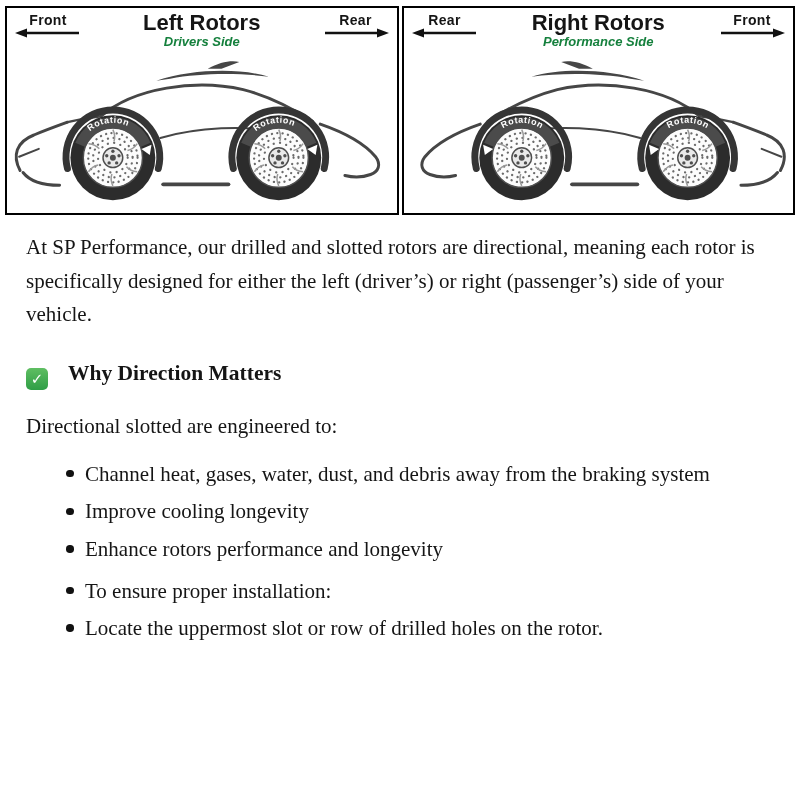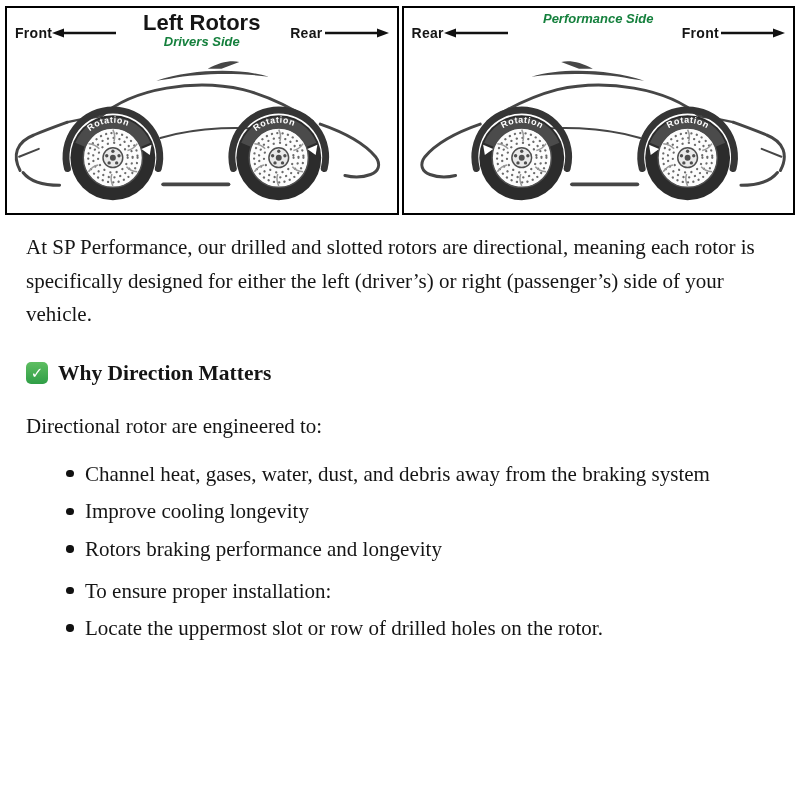--- a/index.html
+++ b/index.html
@@ -3,33 +3,33 @@
 <meta charset="utf-8">
 <style>
   *{box-sizing:border-box;margin:0;padding:0}
   html,body{width:800px;height:800px;overflow:hidden}
   body{background:#fff;color:#151515;font-family:"Liberation Serif",serif}
 
   
   .diagram{display:flex;gap:3px;padding:6px 5px 0 5px}
   .panel{flex:1;border:2px solid #000;background:#fff;padding:3px 0 0 0}
   .panel-header{position:relative;height:46px;font-family:"Liberation Sans",sans-serif}
-  .corner{position:absolute;top:14px;display:flex;flex-direction:row;align-items:center}
+  .corner{position:absolute;top:1px;display:flex;flex-direction:column;align-items:center}
   .corner .lbl{font-weight:bold;font-size:14px;letter-spacing:.3px}
   .corner.left{left:8px}
   .corner.right{right:8px}
   .titles{text-align:center}
   .title{font-size:22px;font-weight:bold;line-height:1.05}
   .subtitle{font-size:13px;font-weight:bold;font-style:italic;color:#15803d}
   .car-svg{display:block;width:100%;height:156px}
 
   
   .content{padding:16px 30px 0 26px;font-size:21px;line-height:1.6}
   .intro{margin-bottom:20px}
-  .h-row{display:flex;align-items:center;gap:10px;margin:24px 0 20px}
+  .h-row{display:flex;align-items:flex-end;gap:20px;margin:24px 0 20px}
   .h-bold{font-weight:bold;font-size:21.5px}
   .h-light{font-weight:normal;font-size:21.5px;color:#2e2e2e}
   .lead{margin-bottom:14px}
   ul{list-style:none;padding-left:40px;margin-bottom:8px}
   li{position:relative;padding-left:19px;margin-bottom:4px}
   li::before{content:"";position:absolute;left:0;top:.58em;width:7.5px;height:7.5px;border-radius:50%;background:#111}
   .check{width:22px;height:22px;min-width:22px;border-radius:5px;
          background:linear-gradient(180deg,#5fbe62,#2f9e46);
          display:inline-flex;align-items:center;justify-content:center;
          color:#fff;font-size:15px;font-weight:bold;font-family:"DejaVu Sans",sans-serif}
@@ -137,20 +137,21 @@
   <div class="panel">
     <div class="panel-header">
       <div class="corner left">
         <span class="lbl">Rear</span>
         <svg width="66" height="10">
           <path d="M64,5 H10" stroke="#111" stroke-width="2.5"></path>
           <polygon points="12,0.5 0,5 12,9.5" fill="#111"></polygon>
         </svg>
       </div>
       <div class="titles">
+        <div class="title">Right Rotors</div>
         <div class="subtitle">Performance Side</div>
       </div>
       <div class="corner right">
         <span class="lbl">Front</span>
         <svg width="66" height="10">
           <path d="M2,5 H56" stroke="#111" stroke-width="2.5"></path>
           <polygon points="54,0.5 66,5 54,9.5" fill="#111"></polygon>
         </svg>
       </div>
     </div>
@@ -173,26 +174,26 @@
 
 <div class="content">
 
   <p class="intro">At SP Performance, our drilled and slotted rotors are directional, meaning each rotor is specifically designed for either the left (driver’s) or right (passenger’s) side of your vehicle.</p>
 
   <div class="h-row">
     <span class="check"></span>
     <span class="h-bold">Why Direction Matters</span>
   </div>
 
-  <p class="lead">Directional rotor are engineered to:</p>
+  <p class="lead">Directional slotted are engineered to:</p>
 
   <ul>
     <li>Channel heat, gases, water, dust, and debris away from the braking system</li>
     <li>Improve cooling longevity</li>
-    <li>Rotors braking performance and longevity</li>
+    <li>Enhance rotors performance and longevity</li>
   </ul>
 
 
   <ul>
     <li>To ensure proper installation:</li>
     <li>Locate the uppermost slot or row of drilled holes on the rotor.</li>
   </ul>
 
 </div>
 

